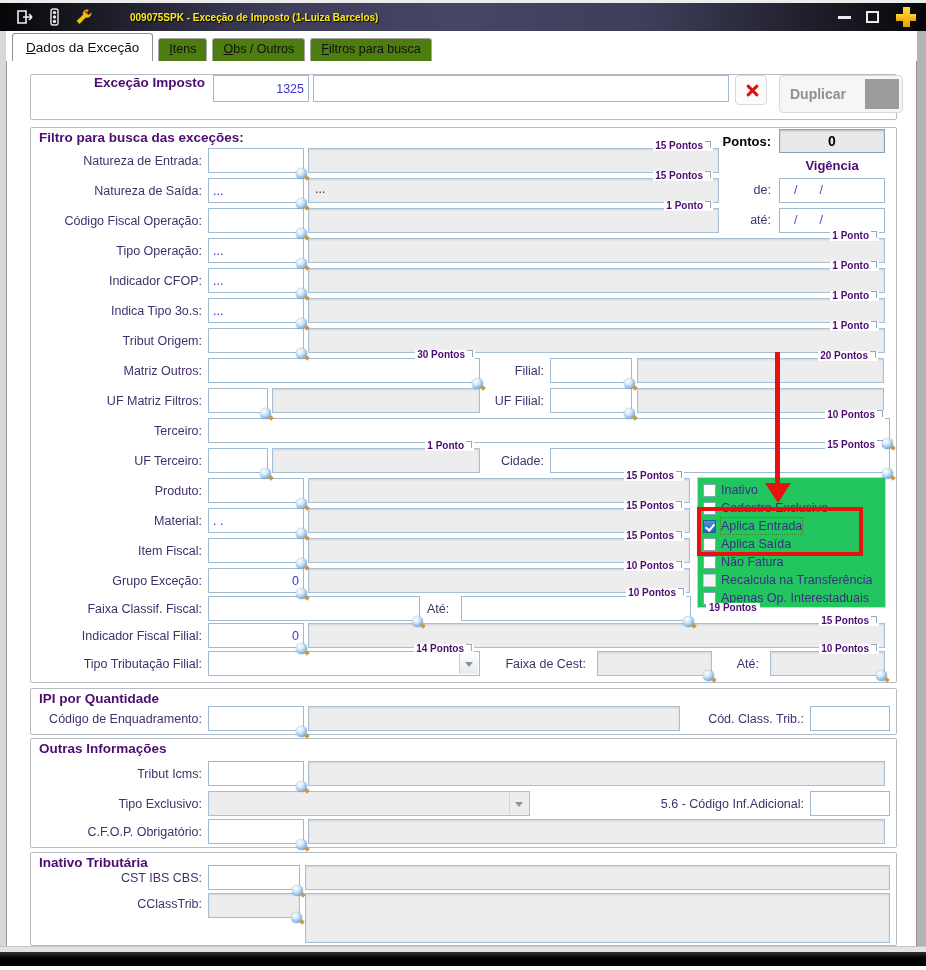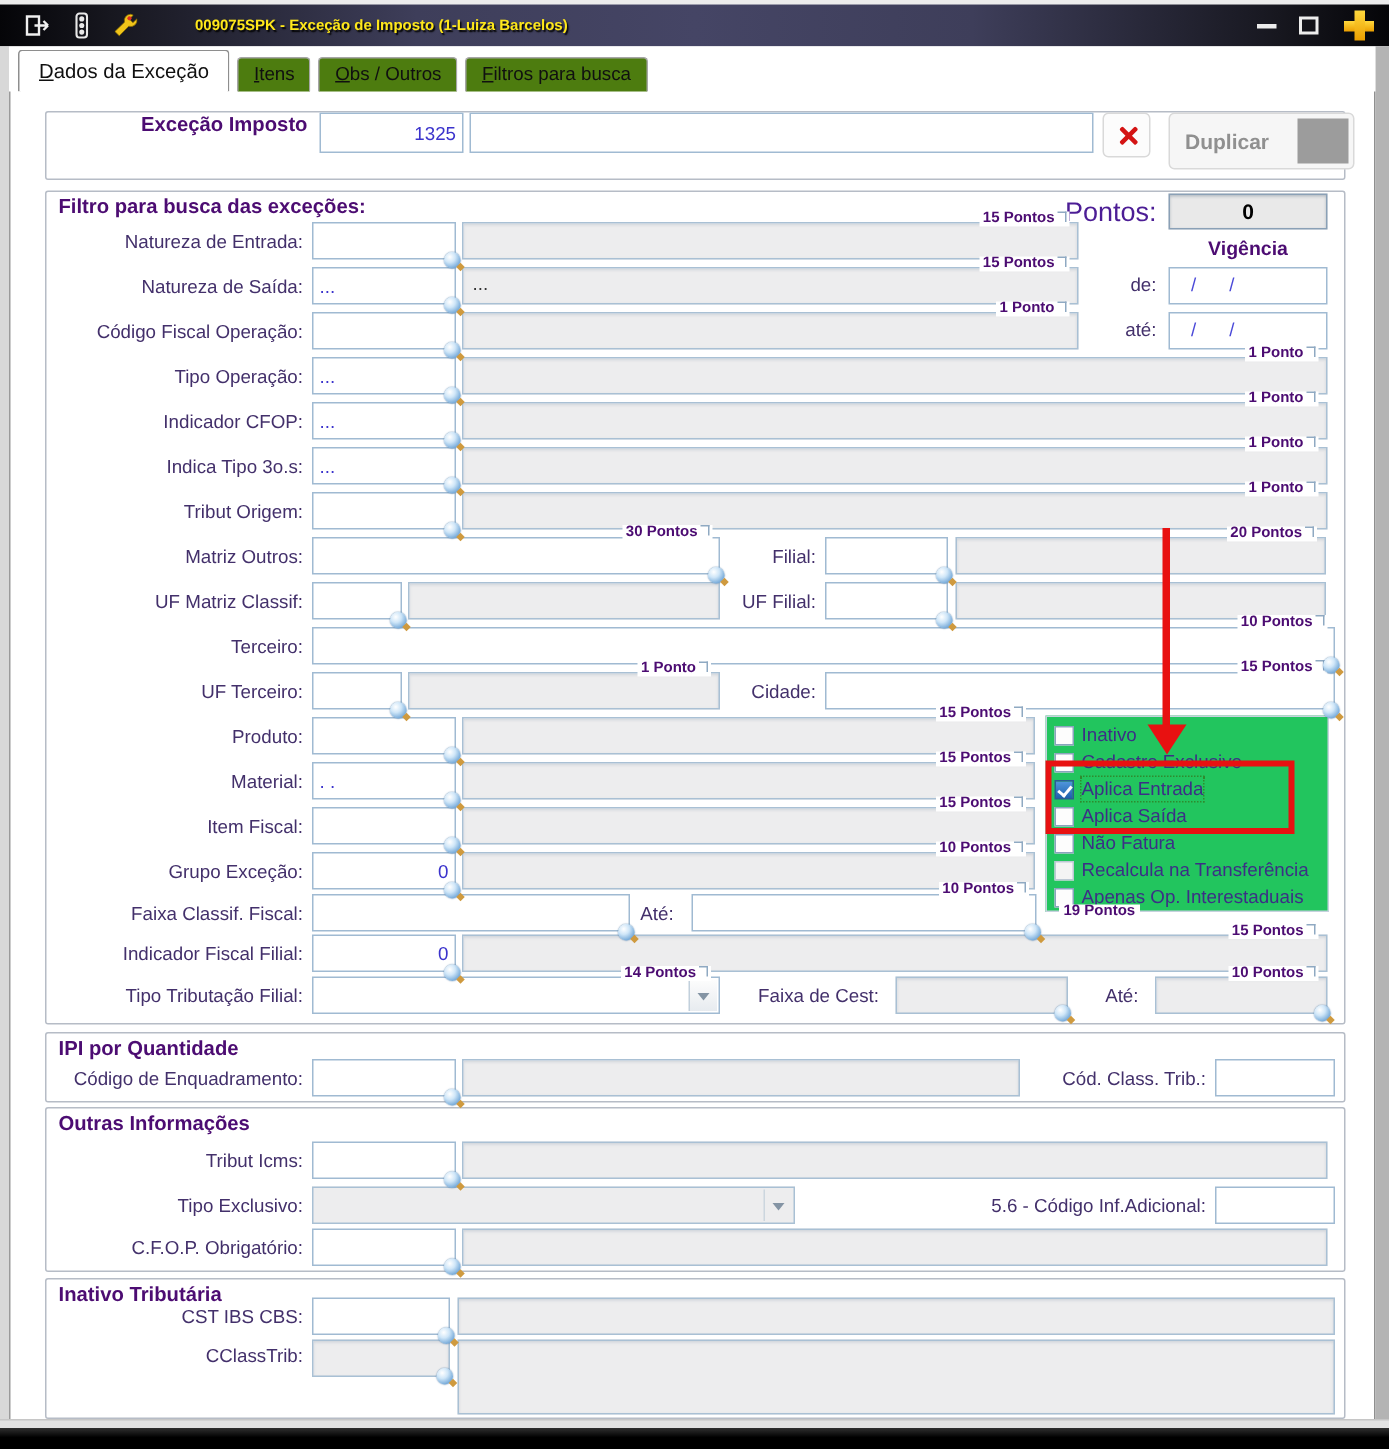--- a/index.html
+++ b/index.html
@@ -87,21 +87,21 @@
   .xg::before,.xg::after{content:"";position:absolute;left:6px;top:0;width:3px;height:15px;background:#d41414;border-radius:1px;}
   .xg::before{transform:rotate(45deg);} .xg::after{transform:rotate(-45deg);}
   .dupbtn{margin-left:12px;width:124px;height:38px;box-sizing:border-box;border:1px solid #d9d9d9;border-radius:4px;
         background:#f6f6f6;display:flex;align-items:center;padding:2px 3px 2px 10px;color:#909090;
         font-weight:bold;font-size:14px;flex:none;}
   .dupimg{margin-left:auto;width:34px;height:30px;background:#9c9c9c;}
   
   .vcol{position:absolute;left:640px;top:0;width:214px;}
   .vrow{position:absolute;left:0;right:0;height:24px;display:flex;align-items:center;}
   .vlbl{flex:1;text-align:right;padding-right:8px;color:#43306b;}
-  .vlblb{font-weight:normal;color:#4c1d95;font-size:18px;}
+  .vlblb{font-weight:bold;color:#000000;font-size:13px;}
   .pontos-box{width:106px;height:24px;box-sizing:border-box;border:1px solid #8aa0b6;background:#e9e9e9;
         color:#000;font-weight:bold;font-size:14px;text-align:center;line-height:22px;flex:none;
         box-shadow:inset 0 1px 2px rgba(100,120,140,.4);}
   .vtitle{position:absolute;top:30px;left:108px;width:106px;text-align:center;font-weight:bold;color:#4c0c72;font-size:13px;}
   .date-inp{padding-left:14px;letter-spacing:5px;color:#4a48d8;}
   
   .cbgroup{position:absolute;left:666px;top:349px;width:189px;height:131px;border:1px solid #c6d2de;
         background:#22c55e;padding:3px 0 0 5px;box-sizing:border-box;z-index:2;}
   .cb{display:flex;align-items:center;height:18px;}
   .box{width:13px;height:13px;box-sizing:border-box;border:1px solid #8aa3bd;background:#fdfdfd;
@@ -254,21 +254,21 @@
           <span class="fld w272"><input class="inp" value="" style=""><span class="chip">30 Pontos</span><span class="lupe"></span></span>
           <span class="lbl2">Filial:</span>
           <span class="fld w82"><input class="inp" value="" style=""><span class="lupe"></span></span>
           <span class="g5"></span>
           <div class="disp w247">
               <span class="chip">20 Pontos</span>
             </div>
         </div>
 
         <div class="row" style="top:260px">
-          <span class="lbl">UF Matriz Classif:</span>
+          <span class="lbl">UF Matriz Filtros:</span>
           <span class="fld w60"><input class="inp" value="" style=""><span class="lupe"></span></span>
           <span class="g4"></span>
           <div class="disp w208"></div>
           <span class="lbl2">UF Filial:</span>
           <span class="fld w82"><input class="inp" value="" style=""><span class="lupe"></span></span>
           <span class="g5"></span>
           <div class="disp w247"></div>
         </div>
 
         <div class="row" style="top:290px">

